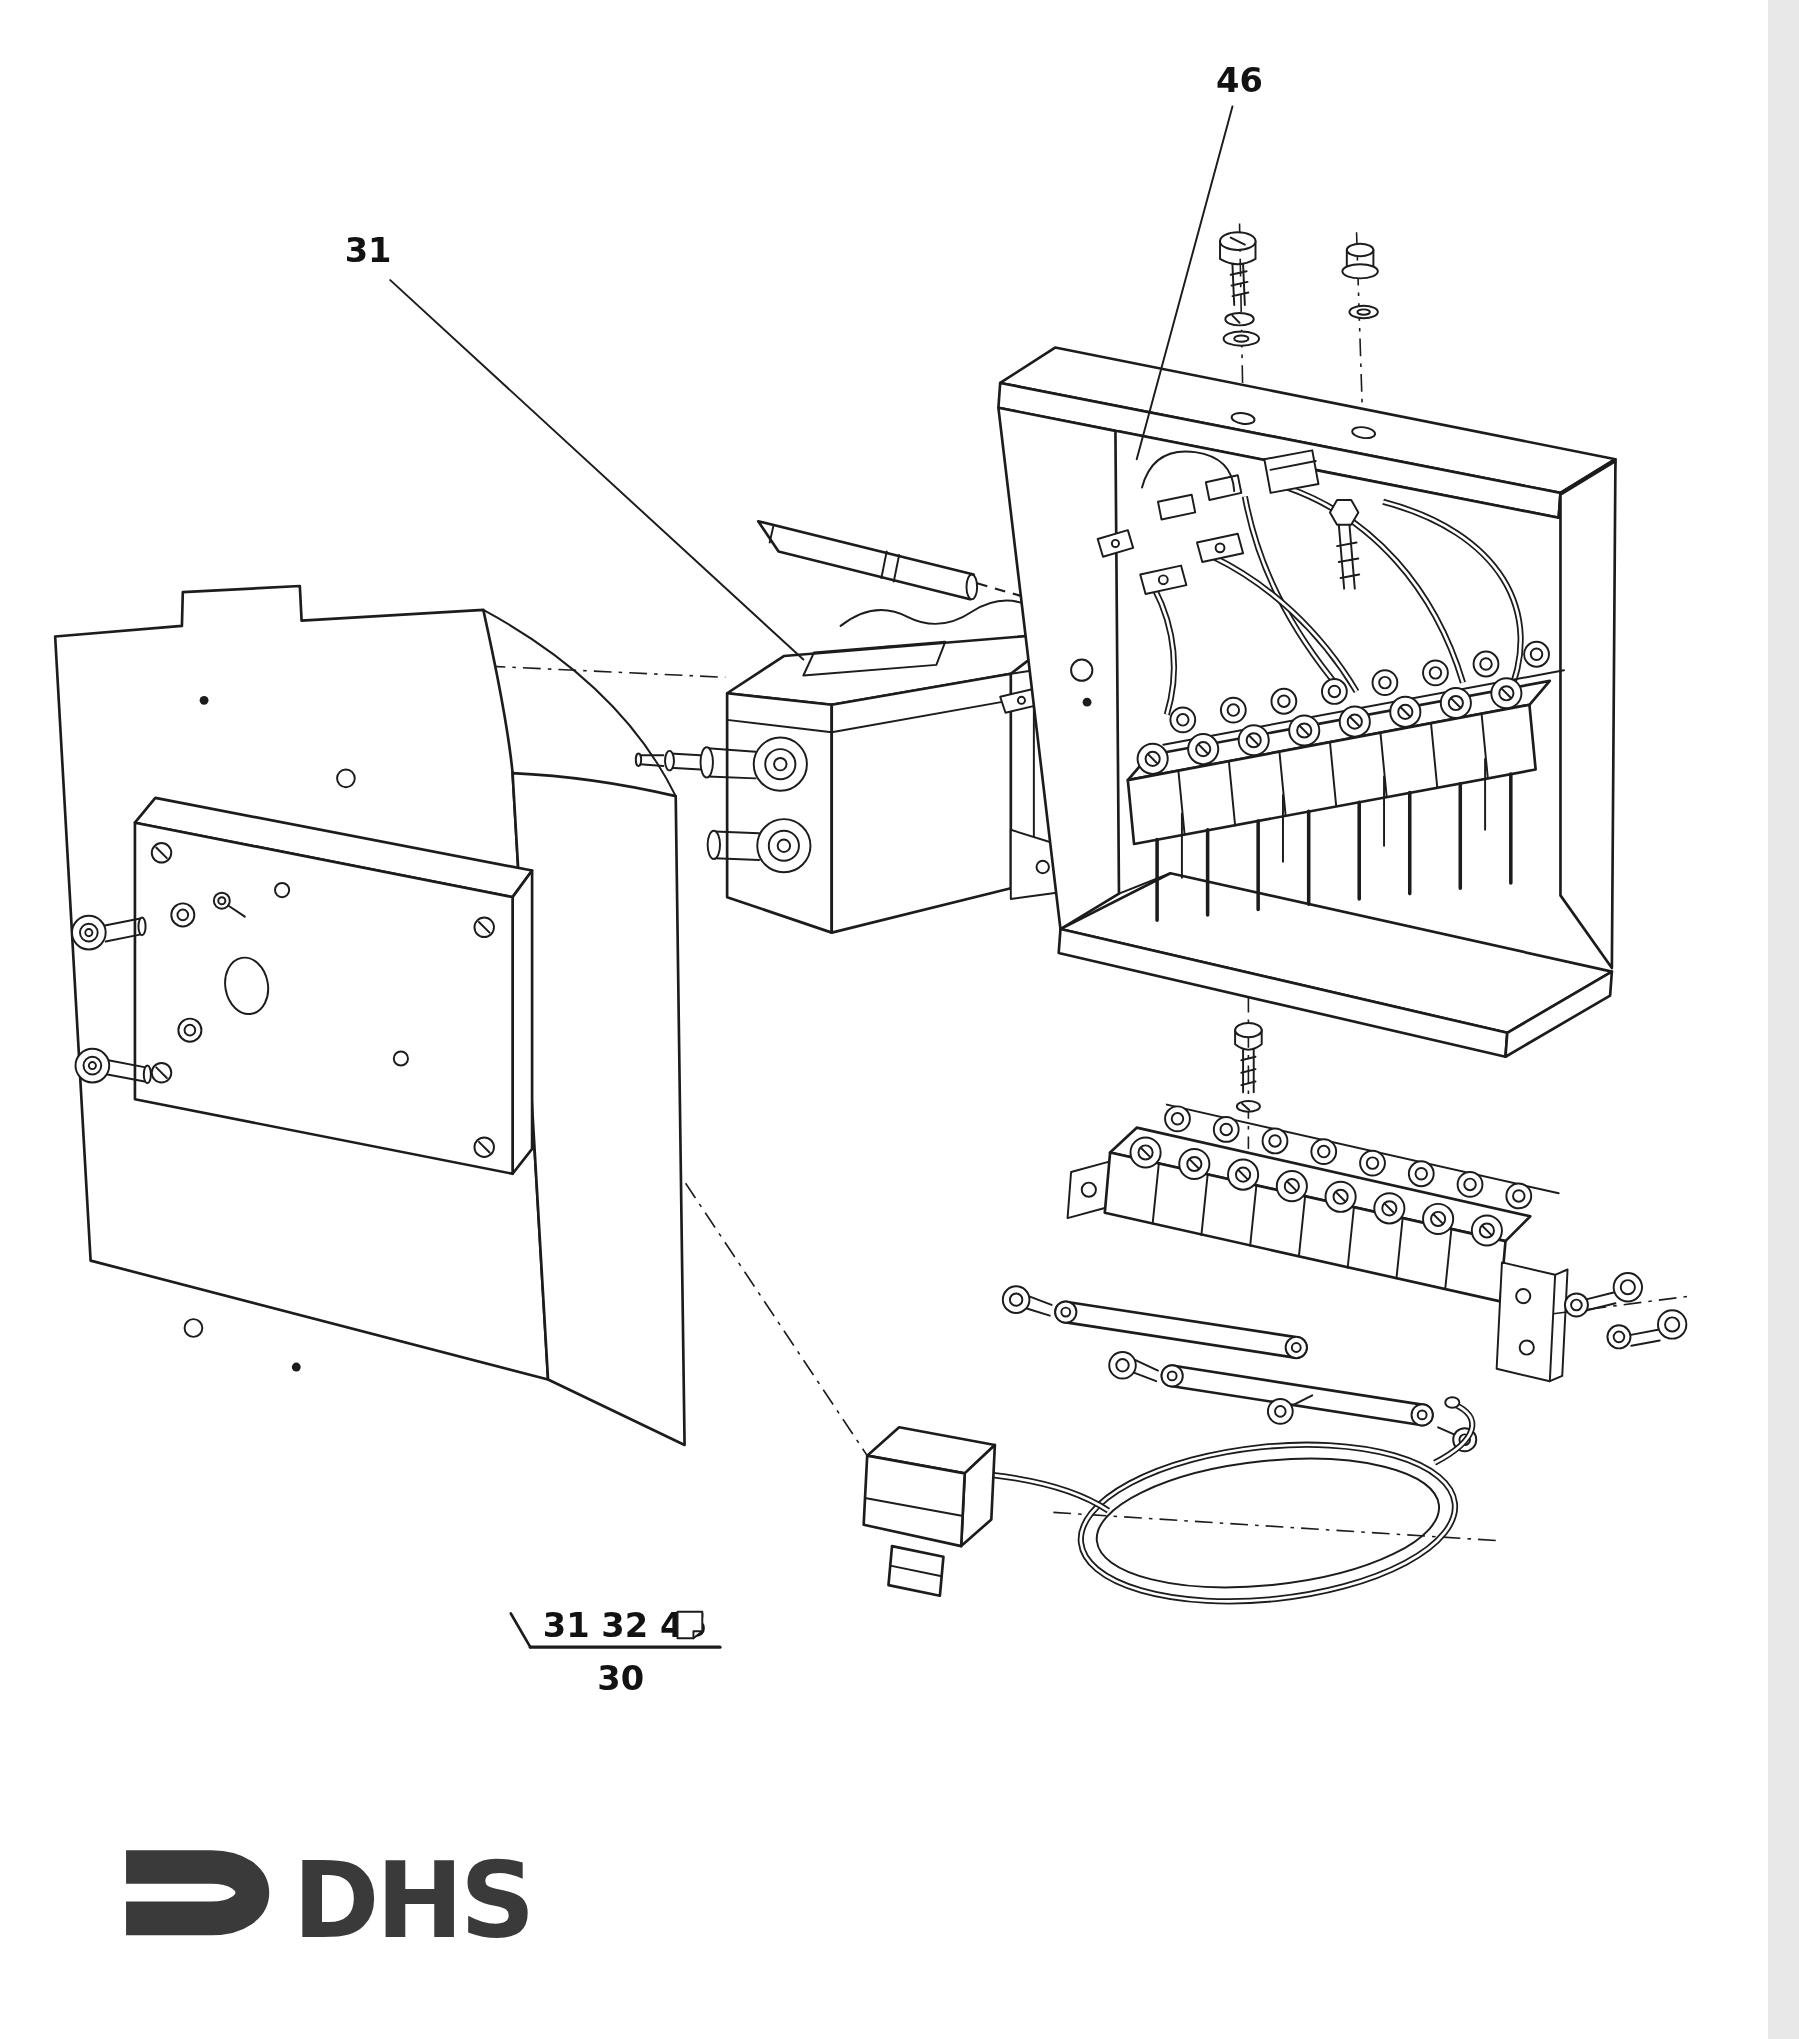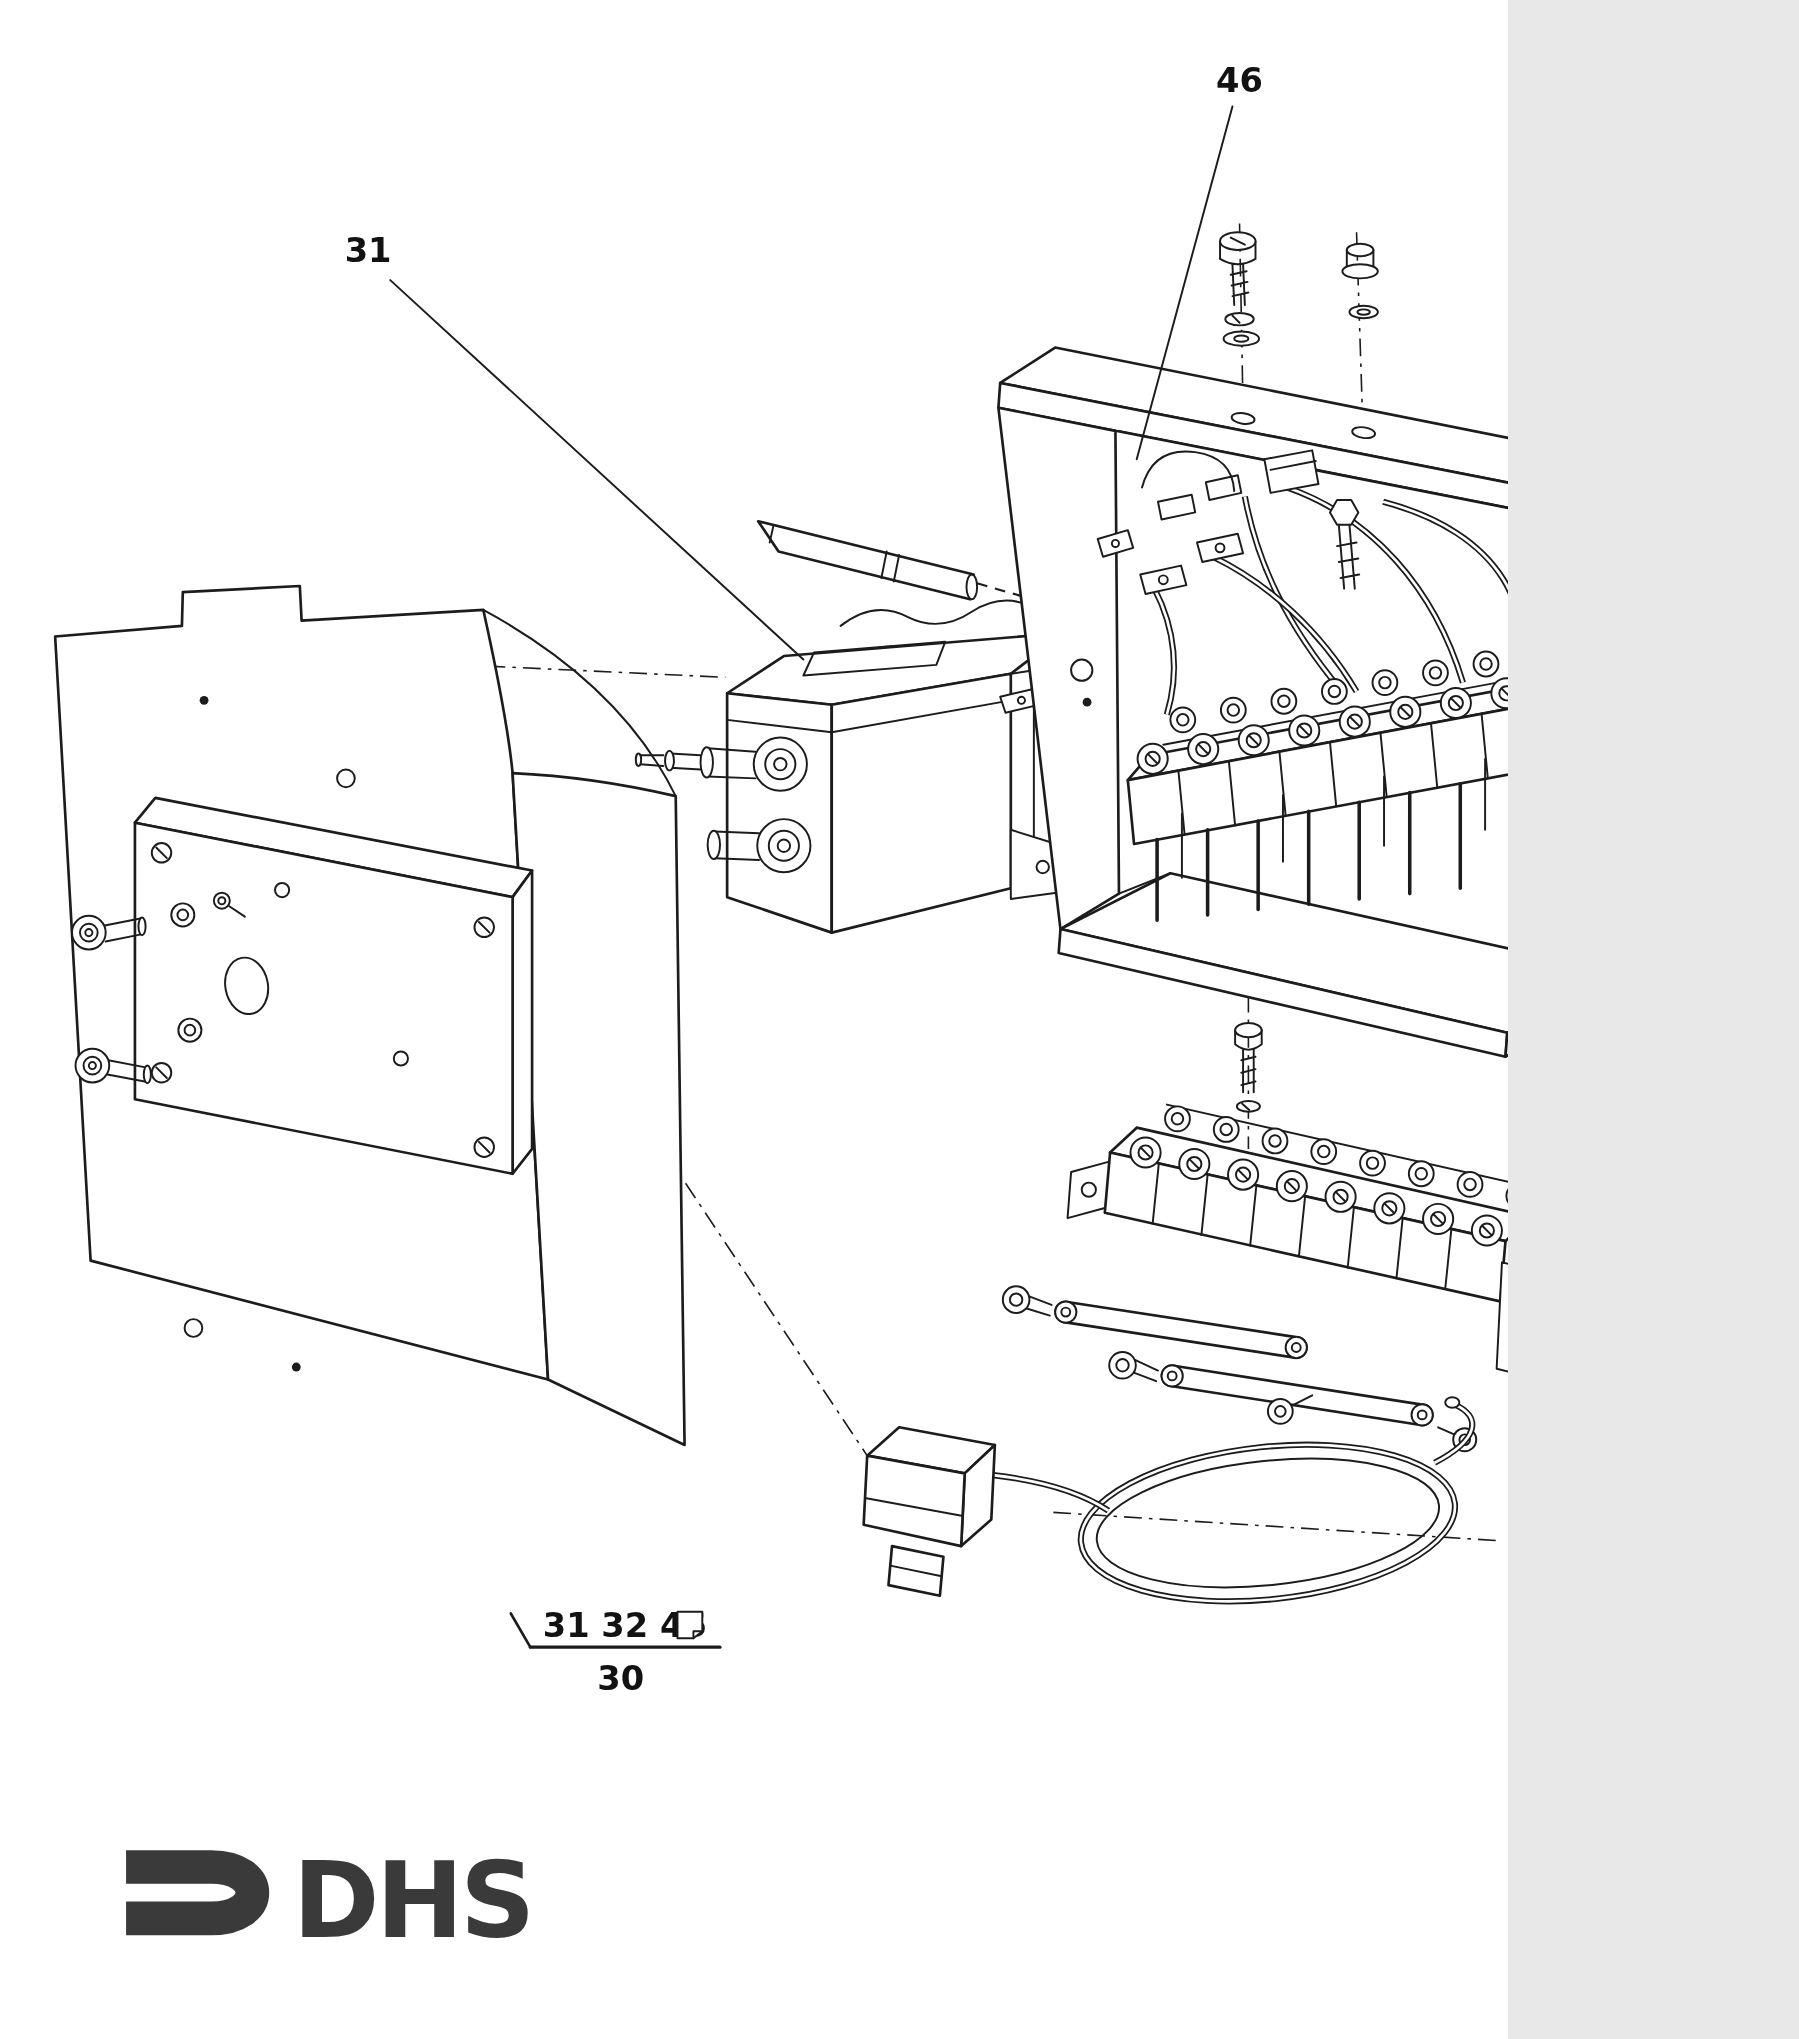--- a/index.html
+++ b/index.html
@@ -1,16 +1,16 @@
 <!DOCTYPE html>
 <html style="font-size:14px"><head>
 <meta charset="utf-8">
 <style>
   html,body{margin:0;padding:0;background:#e8e8e8;}
-  .page{width:1508px;height:2039px;background:#ffffff;position:relative;overflow:hidden;}
+  .page{width:1768px;height:2039px;background:#ffffff;position:relative;overflow:hidden;}
   svg{position:absolute;left:0;top:0;}
   .ln {fill:none;stroke:#1c1c1c;stroke-width:3;stroke-linecap:round;stroke-linejoin:round;}
   .ln2{fill:none;stroke:#1c1c1c;stroke-width:2.2;stroke-linecap:round;stroke-linejoin:round;}
   .ln4{fill:none;stroke:#1c1c1c;stroke-width:4;stroke-linecap:round;}
   .ln35{fill:none;stroke:#1c1c1c;stroke-width:3.5;stroke-linecap:round;}
   .fw {fill:#ffffff;stroke:#1c1c1c;stroke-width:3;stroke-linejoin:round;}
   .fw2{fill:#ffffff;stroke:#1c1c1c;stroke-width:2.2;stroke-linejoin:round;}
   .dot{fill:#1c1c1c;stroke:none;}
   .dash{fill:none;stroke:#1c1c1c;stroke-width:1.8;stroke-dasharray:20 8 4 8;}
   .hid{fill:none;stroke:#1c1c1c;stroke-width:2.4;stroke-dasharray:12 9;}

